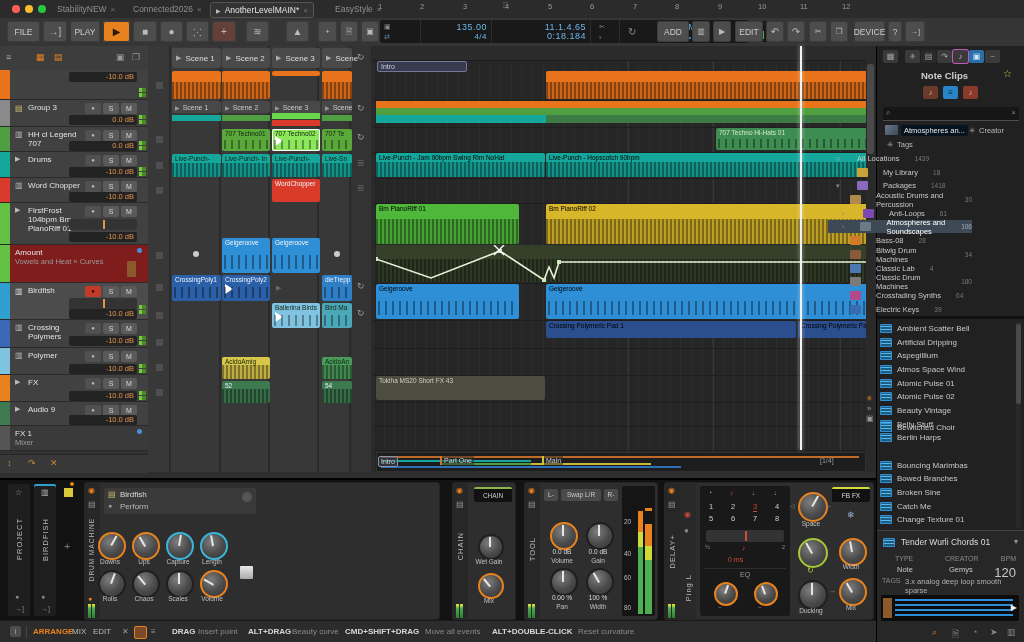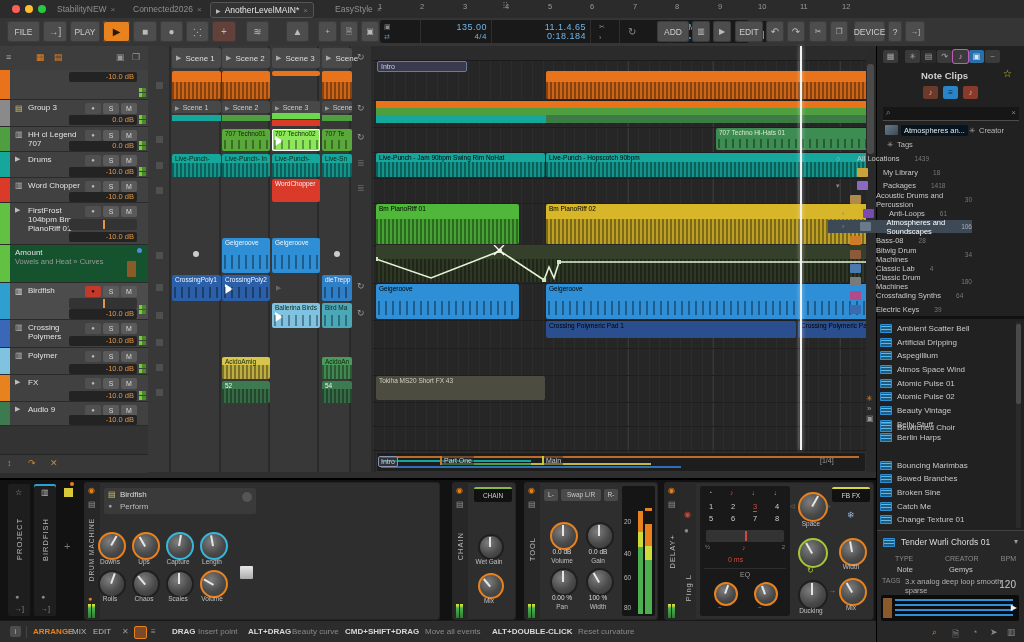--- a/index.html
+++ b/index.html
@@ -274,21 +274,21 @@
           <span class="armb">●</span>
           <span class="smb">S</span>
           <span class="smb">M</span>
         </div>
       <div class="faderbox" style="top:16px">
           <i></i>
         </div>
       <div class="dbchip" style="top:29px">-10.0 dB</div>
     </div>
 
-    <div class="trow" style="top:199px;height:38px;background:#14532d">
+    <div class="trow" style="top:199px;height:38px;background:#7f1d1d">
       <i class="stripe" style="background:#62c043"></i>
       <div class="tname" style="left:15px">Amount</div>
       <div class="tsub" style="top:12px">Vowels and Heat » Curves</div>
       <span class="abs" style="right:6px;top:3px;width:5px;height:5px;border-radius:50%;background:#4a90d8"></span>
       <span class="abs" style="right:12px;top:16px;width:9px;height:16px;background:#8a5a2a;border-radius:1px"></span>
     </div>
 
     <div class="trow" style="top:237px;height:37px;background:#4c4c4c">
       <i class="stripe" style="background:#2f9fd0"></i>
       <span class="abs" style="left:15px;top:4px;color:#ddd;font-size:8px">▥</span>
@@ -361,20 +361,26 @@
       <span class="abs" style="left:15px;top:3px;color:#bbb;font-size:7px">▶</span>
       <div class="tname" style="left:28px">Audio 9</div>
       <div class="smwrap">
           <span class="armb">●</span>
           <span class="smb">S</span>
           <span class="smb">M</span>
         </div>
       <div class="dbchip" style="top:13px">-10.0 dB</div>
     </div>
 
+    <div class="trow" style="top:380px;height:25px;background:#3a3a3a">
+      <i class="stripe" style="background:#555"></i>
+      <div class="tname" style="left:15px">FX 1</div>
+      <div class="tsub" style="top:12px">Mixer</div>
+      <span class="abs" style="right:6px;top:3px;width:5px;height:5px;border-radius:50%;background:#4a90d8"></span>
+    </div>
 
     <div class="abs" style="left:0;top:408px;width:148px;height:18px;background:#383838;border-top:1px solid #262626">
       <span class="abs" style="left:7px;top:3px;color:#c88a3a;font-size:9px">↕</span>
       <span class="abs" style="left:28px;top:3px;color:#c88a3a;font-size:9px">↷</span>
       <span class="abs" style="left:50px;top:3px;color:#c88a3a;font-size:9px">✕</span>
     </div>
   </div>
 
   <div class="launcher">
     <div class="lcol" style="left:0;width:23px"></div>
@@ -714,21 +720,21 @@
 
   <div class="abs" style="left:877px;top:530px;width:147px;height:112px;background:#272727;border-top:1px solid #444">
     <i class="ricon abs" style="left:6px;top:7px"></i>
     <span class="abs" style="left:24px;top:6px;font-size:8.5px;color:#ddd">Tender Wurli Chords 01</span>
     <span class="abs" style="right:6px;top:6px;color:#999;font-size:8px">▾</span>
     <span class="abs" style="left:18px;top:24px;font-size:7px;color:#8a8a8a">TYPE</span>
     <span class="abs" style="left:68px;top:24px;font-size:7px;color:#8a8a8a">CREATOR</span>
     <span class="abs" style="right:8px;top:24px;font-size:7px;color:#8a8a8a">BPM</span>
     <span class="abs" style="left:20px;top:34px;font-size:7.5px;color:#c8c8c8">Note</span>
     <span class="abs" style="left:72px;top:34px;font-size:7.5px;color:#c8c8c8">Gemys</span>
-    <span class="abs" style="right:8px;top:48px;font-size:10px;color:#c8c8c8">120</span>
+    <span class="abs" style="right:8px;top:34px;font-size:13px;color:#c8c8c8">120</span>
     <span class="abs" style="left:5px;top:46px;font-size:7px;color:#8a8a8a">TAGS</span>
     <span class="abs" style="left:28px;top:46px;width:112px;font-size:7.5px;color:#b0b0b0;line-height:9px">3.x analog deep loop smooth sparse</span>
     <div class="abs" style="left:4px;top:64px;width:138px;height:26px;background:#0c0c0c;border-radius:2px;overflow:hidden">
       <i class="abs" style="left:2px;top:3px;width:9px;height:20px;background:#8a5a2a"></i>
       <i class="abs" style="left:14px;top:4px;width:118px;height:18px;background:repeating-linear-gradient(#2e8fd6 0 2px,transparent 2px 5px)"></i>
       <span class="abs" style="right:2px;top:8px;color:#eee;font-size:8px">▶</span>
     </div>
     <span class="abs" style="left:55px;top:96px;color:#e8821e;font-size:9px">⌕</span>
     <span class="abs" style="left:75px;top:96px;color:#888;font-size:9px">🗎</span>
     <span class="abs" style="left:95px;top:96px;color:#888;font-size:9px">◔</span>

